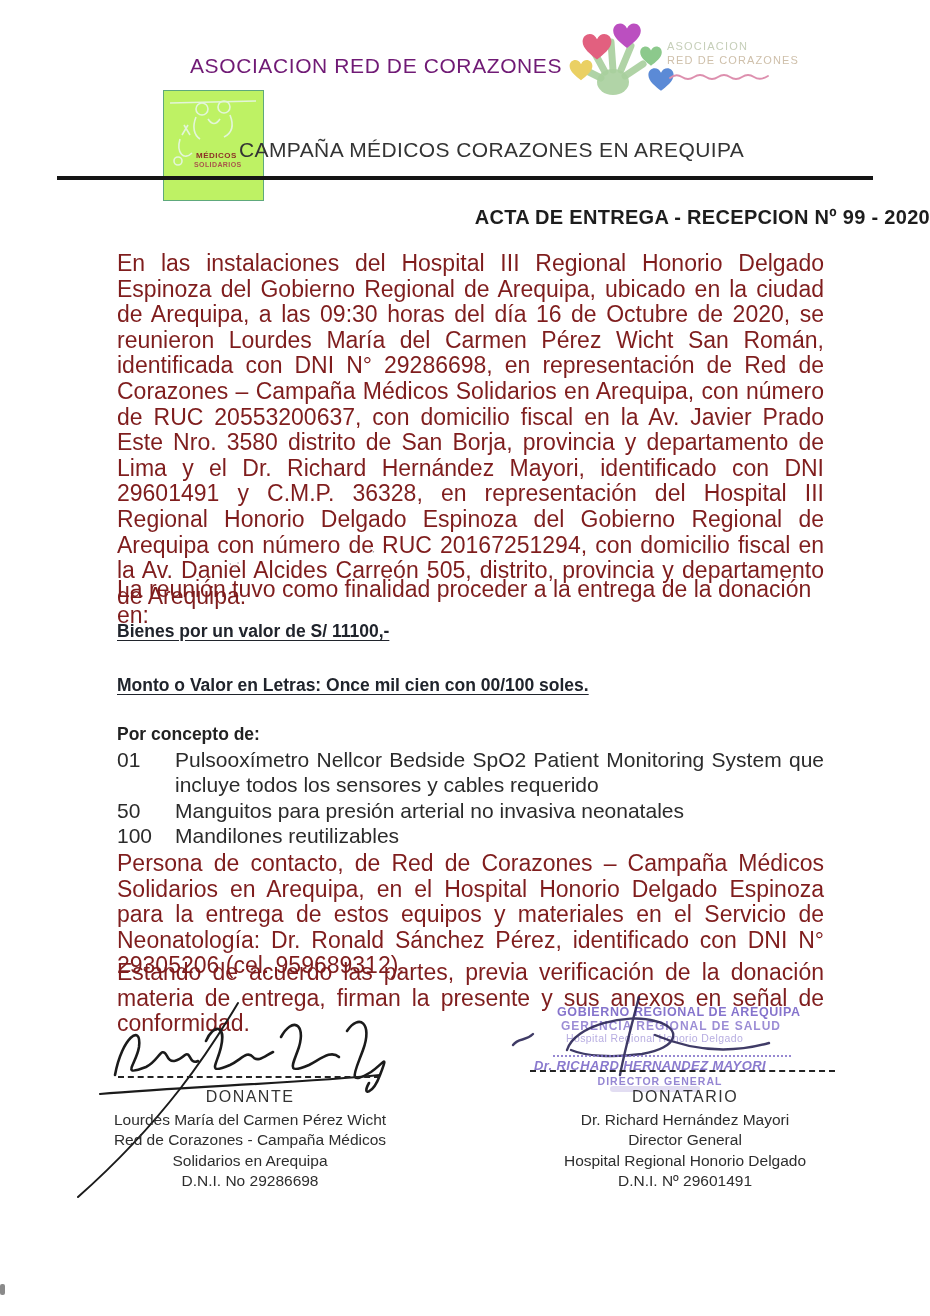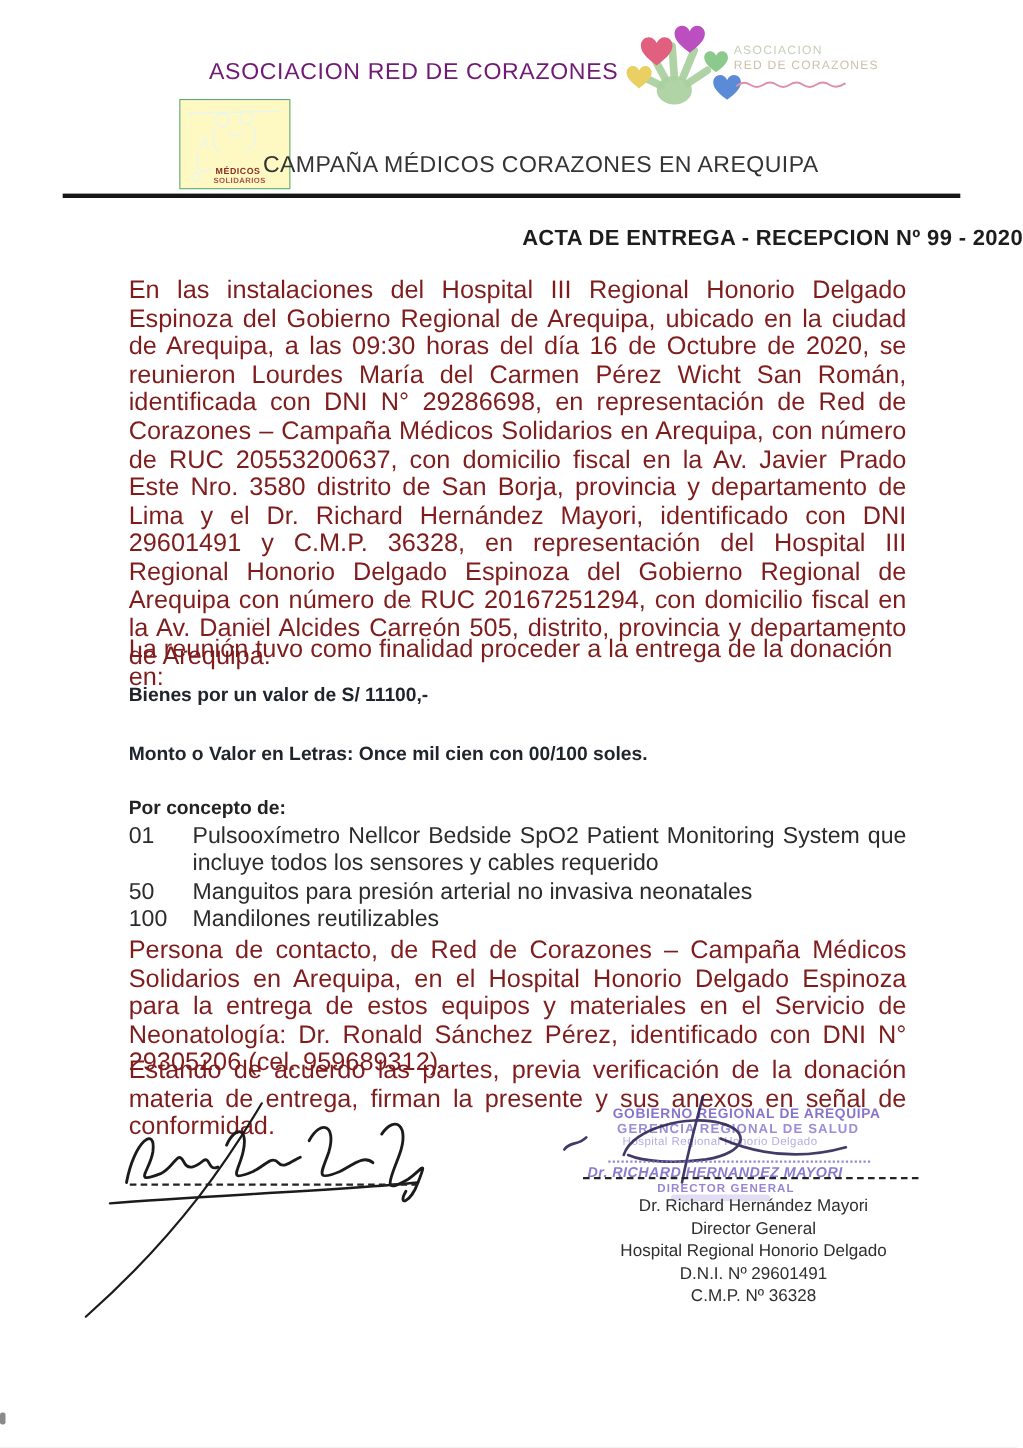--- a/index.html
+++ b/index.html
@@ -8,29 +8,29 @@
     background:#ffffff;overflow:hidden;
     font-family:"Liberation Sans",sans-serif;color:#2e2e2e;
   }
   .abs{position:absolute;}
   
   .org-name{left:190px;top:54px;font-size:21px;letter-spacing:.6px;color:#701a75;}
   .campaign{left:239px;top:138px;font-size:21px;letter-spacing:.4px;color:#343434;}
   .hrule{left:57px;top:176px;width:816px;height:4px;background:#151515;}
   .hearts-caption1{left:667px;top:40px;font-size:11px;letter-spacing:1.2px;color:#c6cfb9;}
   .hearts-caption2{left:667px;top:54px;font-size:11px;letter-spacing:1.1px;color:#cfc0ab;}
-  .green-logo{left:163px;top:90px;width:101px;height:82px;background:#fef9c3;border:1px solid #5ea97c;box-sizing:border-box;}
+  .green-logo{left:163px;top:90px;width:101px;height:111px;background:#bef264;border:1px solid #5ea97c;box-sizing:border-box;}
   .green-logo .t1{position:absolute;left:32px;top:60px;font-size:8px;font-weight:bold;color:#8d2f26;letter-spacing:.5px;}
   .green-logo .t2{position:absolute;left:30px;top:70px;font-size:7px;font-weight:bold;color:#a8554a;letter-spacing:.4px;}
   
   .doc-title{left:0;top:206px;width:930px;text-align:right;font-size:20px;font-weight:bold;color:#1d1d1d;letter-spacing:.3px;}
   .body-text{left:117px;width:707px;font-size:23px;line-height:25.6px;text-align:justify;color:#7f1d1d;}
   .p1{top:251px;}
   .p2{top:577px;text-align:left;}
-  .h-underline{left:117px;width:707px;font-size:17.5px;font-weight:bold;color:#20242c;text-underline-offset:3px;}
+  .h-underline{left:117px;width:707px;font-size:17.5px;font-weight:bold;color:#20242c;text-decoration:underline;text-underline-offset:3px;}
   .hv{top:621px;}
   .hl{top:675px;}
   .concept{left:117px;top:724px;font-size:17.5px;font-weight:bold;color:#222;}
   .items{left:117px;top:747px;width:707px;font-size:21px;line-height:25.3px;color:#2b2b2b;}
   .item-row{display:flex;}
   .item-qty{width:58px;flex:0 0 58px;}
   .item-desc{flex:1;text-align:justify;}
   .p3{top:851px;}
   .p4{top:960px;text-align:justify;}
   
@@ -143,41 +143,48 @@
     <g fill="none" stroke="#1b1b1b" stroke-width="2.6" stroke-linecap="round">
       <path d="M178 8 C150 55, 105 125, 18 202" stroke-width="2"></path>
       <path d="M55 80 C62 42, 82 28, 79 52 C76 70, 60 82, 86 72 C99 66, 101 50, 107 61 C111 70, 119 65, 125 60 C131 56, 129 70, 138 66"></path>
       <path d="M146 46 C154 28, 166 30, 161 52 C157 70, 146 80, 170 70 C181 65, 187 55, 193 62 C198 68, 206 60, 213 57"></path>
       <path d="M221 42 C232 22, 246 28, 239 52 C233 70, 225 80, 249 70 C262 63, 271 55, 279 62"></path>
       <path d="M287 36 C299 18, 313 28, 303 55 C295 77, 286 92, 311 77 C323 69, 329 57, 320 80 C313 99, 301 102, 309 88"></path>
       <path d="M40 99 C120 92, 240 88, 320 80" stroke-width="2.2"></path>
     </g>
   </svg>
   <div class="abs sig-dash-left"></div>
+  <div class="abs sig-block sig-left-block">
+    <div class="sig-role">DONANTE</div>
+    <div>Lourdes María del Carmen Pérez Wicht</div>
+    <div>Red de Corazones - Campaña Médicos</div>
+    <div>Solidarios en Arequipa</div>
+    <div>D.N.I. No 29286698</div>
+  </div>
 
   <div class="abs stamp stamp1">GOBIERNO REGIONAL DE AREQUIPA</div>
   <div class="abs stamp stamp2">GERENCIA REGIONAL DE SALUD</div>
   <div class="abs stamp stamp3">Hospital Regional Honorio Delgado</div>
 
   <svg class="abs" style="left:505px;top:995px;" width="330" height="100" viewBox="0 0 330 100">
     <g fill="none" stroke="#2b2656" stroke-width="2.4" stroke-linecap="round" opacity="0.9">
       <path d="M8 50 C14 42, 20 47, 28 39"></path>
       <path d="M134 2 C127 28, 120 54, 115 80"></path>
       <path d="M62 55 C70 30, 122 18, 150 26 C178 33, 174 53, 137 59 C107 63, 80 61, 66 55"></path>
       <path d="M150 40 C192 58, 232 57, 264 48"></path>
     </g>
   </svg>
   <div class="abs sig-dot-purple"></div>
   <div class="abs stamp stamp-name">Dr. RICHARD HERNANDEZ MAYORI</div>
   <div class="abs sig-dash-right"></div>
   <div class="abs stamp stamp-title">DIRECTOR GENERAL</div>
   <div class="abs stamp-smudge"></div>
 
   <div class="abs sig-block sig-right-block">
+    <div class="sig-role">DONATARIO</div>
     <div>Dr. Richard Hernández Mayori</div>
     <div>Director General</div>
     <div>Hospital Regional Honorio Delgado</div>
     <div>D.N.I. Nº 29601491</div>
-    <div>C.M.P. Nº 36328</div>
   </div>
 
   <div class="abs corner-speck"></div>
 </div>
 
 </body></html>

